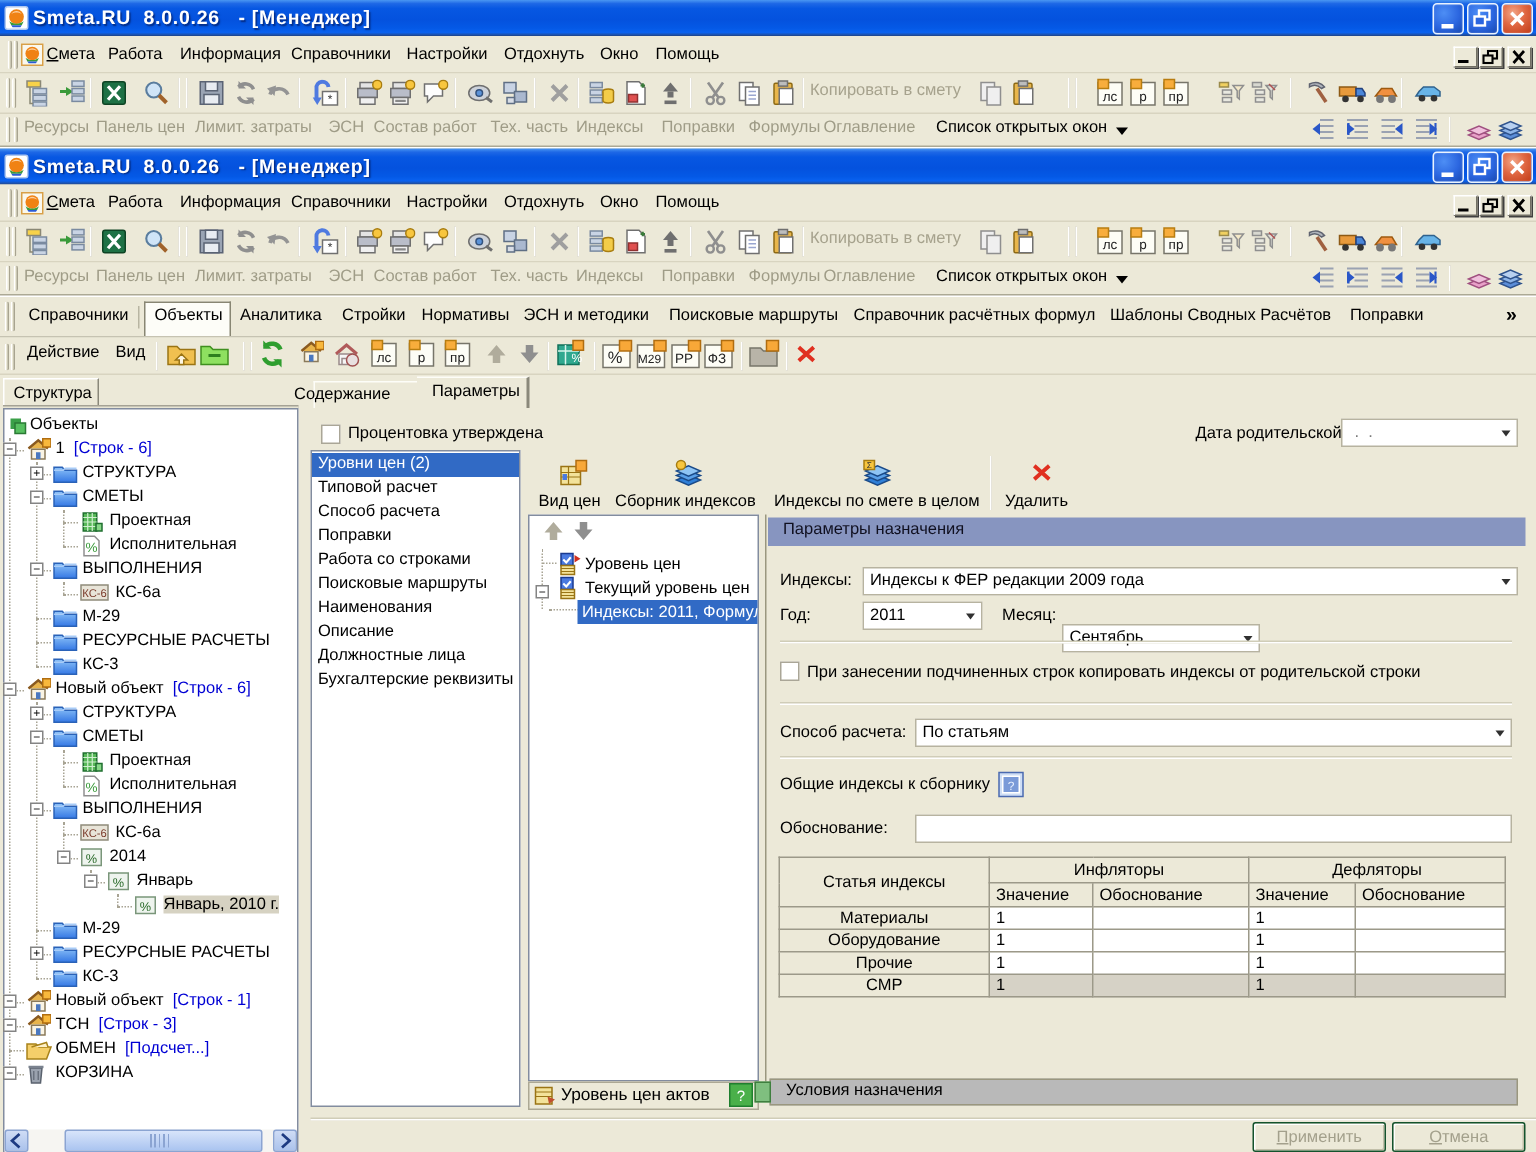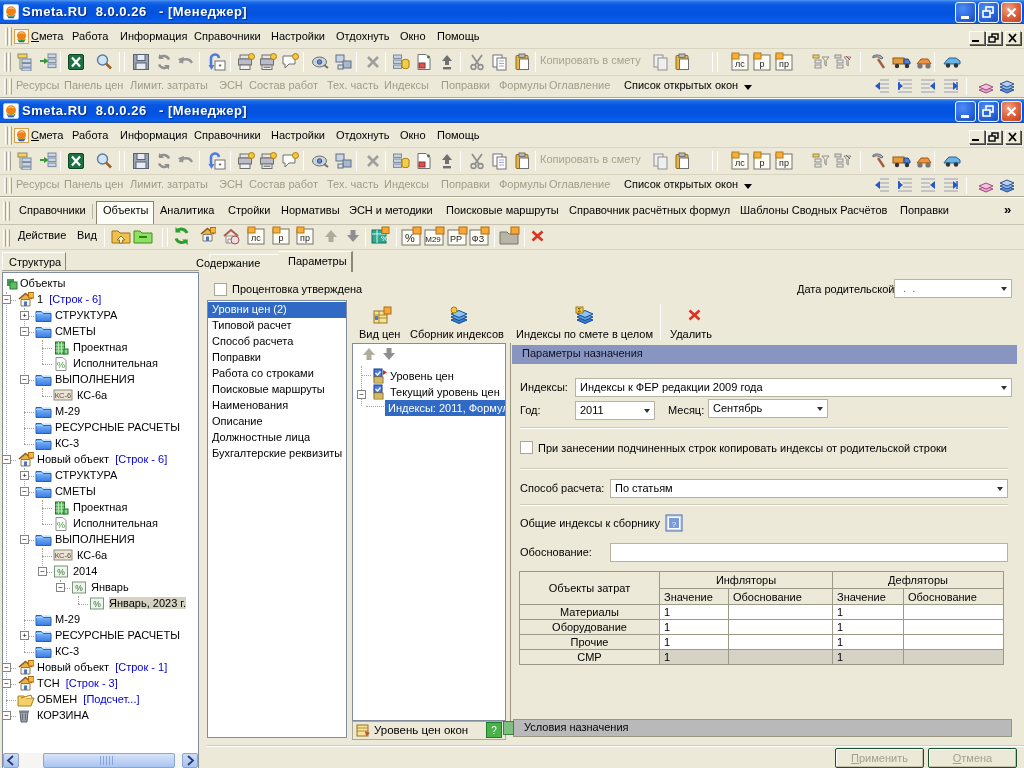--- a/index.html
+++ b/index.html
@@ -1002,21 +1002,21 @@
 <div class="a " style="left:71px;top:580px"><svg width="16" height="15" viewBox="0 0 16 15">
       <rect x="1.5" y="2" width="13" height="11" fill="#eef4ee" stroke="#7a967a"></rect>
       <text x="8" y="11" font-size="8.5" text-anchor="middle" fill="#2a6a2a">%</text>
     </svg></div>
 <div class="a tree-t" style="left:91px;top:581px;">Январь</div>
 <div class="a " style="left:78px;top:604px;width:10px;height:0;border-top:1px dotted #a8a494"></div>
 <div class="a " style="left:89px;top:596px"><svg width="16" height="15" viewBox="0 0 16 15">
       <rect x="1.5" y="2" width="13" height="11" fill="#eef4ee" stroke="#7a967a"></rect>
       <text x="8" y="11" font-size="8.5" text-anchor="middle" fill="#2a6a2a">%</text>
     </svg></div>
-<div class="a tree-t" style="left:109px;top:597px;background:#d6d2c2;">Январь, 2023 г.</div>
+<div class="a tree-t" style="left:109px;top:597px;background:#d6d2c2;">Январь, 2010 г.</div>
 <div class="a " style="left:24px;top:620px;width:10px;height:0;border-top:1px dotted #a8a494"></div>
 <div class="a " style="left:35px;top:612px"><svg width="17" height="15" viewBox="0 0 17 15">
       <path d="M1 3.5h5.5l1.8 2H16v8H1z" fill="url(#fg)" stroke="#2a62b8"></path>
       <defs>
         <linearGradient id="fg" x1="0" y1="0" x2="0" y2="1">
           <stop offset="0" stop-color="#8cc2f8"></stop>
           <stop offset="1" stop-color="#3578e4"></stop>
         </linearGradient>
       </defs>
       <path d="M1 5.5h6l1.6-1.4H16" fill="none" stroke="#a8ccf8"></path>
@@ -1159,52 +1159,52 @@
     </svg></div>
 <div class="a tree-t" style="left:390px;top:386px">Текущий уровень цен</div>
 <div class="a " style="left:385px;top:400px;width:120px;height:16px;background:#316ac5"></div>
 <div class="a tree-t" style="left:388px;top:402px;color:#fff;max-width:117px;overflow:hidden">Индексы: 2011, Формулы</div>
 <div class="a " style="left:352px;top:721px;width:154px;height:19px;background:#ece9d8;border:1px solid #aca894"></div>
 <div class="a " style="left:356px;top:723px"><svg width="16" height="16" viewBox="0 0 16 16">
       <rect x="1" y="2" width="11" height="11" fill="#f3e29a" stroke="#9a7414"></rect>
       <path d="M1 5h11M1 8h11" stroke="#9a7414" stroke-width=".7"></path>
       <path d="M9 8l5 2-4 3z" fill="#c05030"></path>
     </svg></div>
-<div class="a mitem" style="left:374px;top:724px;font-size:11.5px">Уровень цен окон</div>
+<div class="a mitem" style="left:374px;top:724px;font-size:11.5px">Уровень цен актов</div>
 <div class="a " style="left:486px;top:722px"><svg width="16" height="16" viewBox="0 0 16 16">
       <rect x="0.5" y="0.5" width="15" height="15" fill="#4ab04a" stroke="#1f7f2f"></rect>
       <text x="8" y="12" font-size="10" text-anchor="middle" fill="#fff">?</text>
     </svg></div>
 <div class="a " style="left:510px;top:343px;width:504px;height:378px;background:#ece9d8;border-left:1px solid #9a977f"></div>
 <div class="a caption" style="left:512px;top:345px;width:505px;height:19px;padding:2px 0 0 10px">Параметры назначения</div>
 <div class="a mitem" style="left:520px;top:381px">Индексы:</div>
 <div class="a combo" style="left:575px;top:378px;width:437px;height:19px;padding:2px 0 0 4px">Индексы к ФЕР редакции 2009 года<span class="carrow"></span></div>
 <div class="a mitem" style="left:520px;top:404px">Год:</div>
 <div class="a combo" style="left:575px;top:401px;width:80px;height:19px;padding:2px 0 0 4px">2011<span class="carrow"></span></div>
 <div class="a mitem" style="left:668px;top:404px">Месяц:</div>
-<div class="a combo" style="left:708px;top:399px;width:120px;height:19px;padding:2px 0 0 4px">Сентябрь<span class="carrow"></span></div>
+<div class="a combo" style="left:708px;top:416px;width:132px;height:19px;padding:2px 0 0 4px">Сентябрь<span class="carrow"></span></div>
 <div class="a " style="left:520px;top:427px;width:488px;height:2px;background:#d0cdb8;border-bottom:1px solid #fff"></div>
 <div class="a cbox" style="left:520px;top:441px"></div>
 <div class="a mitem" style="left:538px;top:442px">При занесении подчиненных строк копировать индексы от родительской строки</div>
 <div class="a " style="left:520px;top:468px;width:488px;height:2px;background:#d0cdb8;border-bottom:1px solid #fff"></div>
 <div class="a mitem" style="left:520px;top:482px">Способ расчета:</div>
 <div class="a combo" style="left:610px;top:479px;width:398px;height:19px;padding:2px 0 0 4px">По статьям<span class="carrow"></span></div>
 <div class="a " style="left:520px;top:504px;width:488px;height:2px;background:#d0cdb8;border-bottom:1px solid #fff"></div>
 <div class="a mitem" style="left:520px;top:517px">Общие индексы к сборнику</div>
 <div class="a " style="left:665px;top:514px"><svg width="18" height="18" viewBox="0 0 18 18">
       <rect x="1" y="1" width="16" height="16" fill="#cfdef5" stroke="#4a6ab0"></rect>
       <rect x="3.5" y="3.5" width="11" height="11" fill="#7a9ad8" stroke="#fff"></rect>
       <text x="9" y="12.5" font-size="8" text-anchor="middle" fill="#e8f0ff">?</text>
     </svg></div>
 <div class="a mitem" style="left:520px;top:546px">Обоснование:</div>
 <div class="a combo" style="left:610px;top:543px;width:398px;height:19px"></div>
 <table class="gridtable a" style="left:519px;top:571px" cellspacing="0">
     <tbody>
       <tr>
-        <td rowspan="2" style="width:140px;text-align:center">Объекты затрат</td>
+        <td rowspan="2" style="width:140px;text-align:center">Статья индексы</td>
         <td colspan="2" style="text-align:center;height:17px">Инфляторы</td>
         <td colspan="2" style="text-align:center">Дефляторы</td>
       </tr>
       <tr>
         <td style="width:69px;height:16px">Значение</td>
         <td style="width:104px">Обоснование</td>
         <td style="width:71px">Значение</td>
         <td style="width:100px">Обоснование</td>
       </tr>
       <tr>

